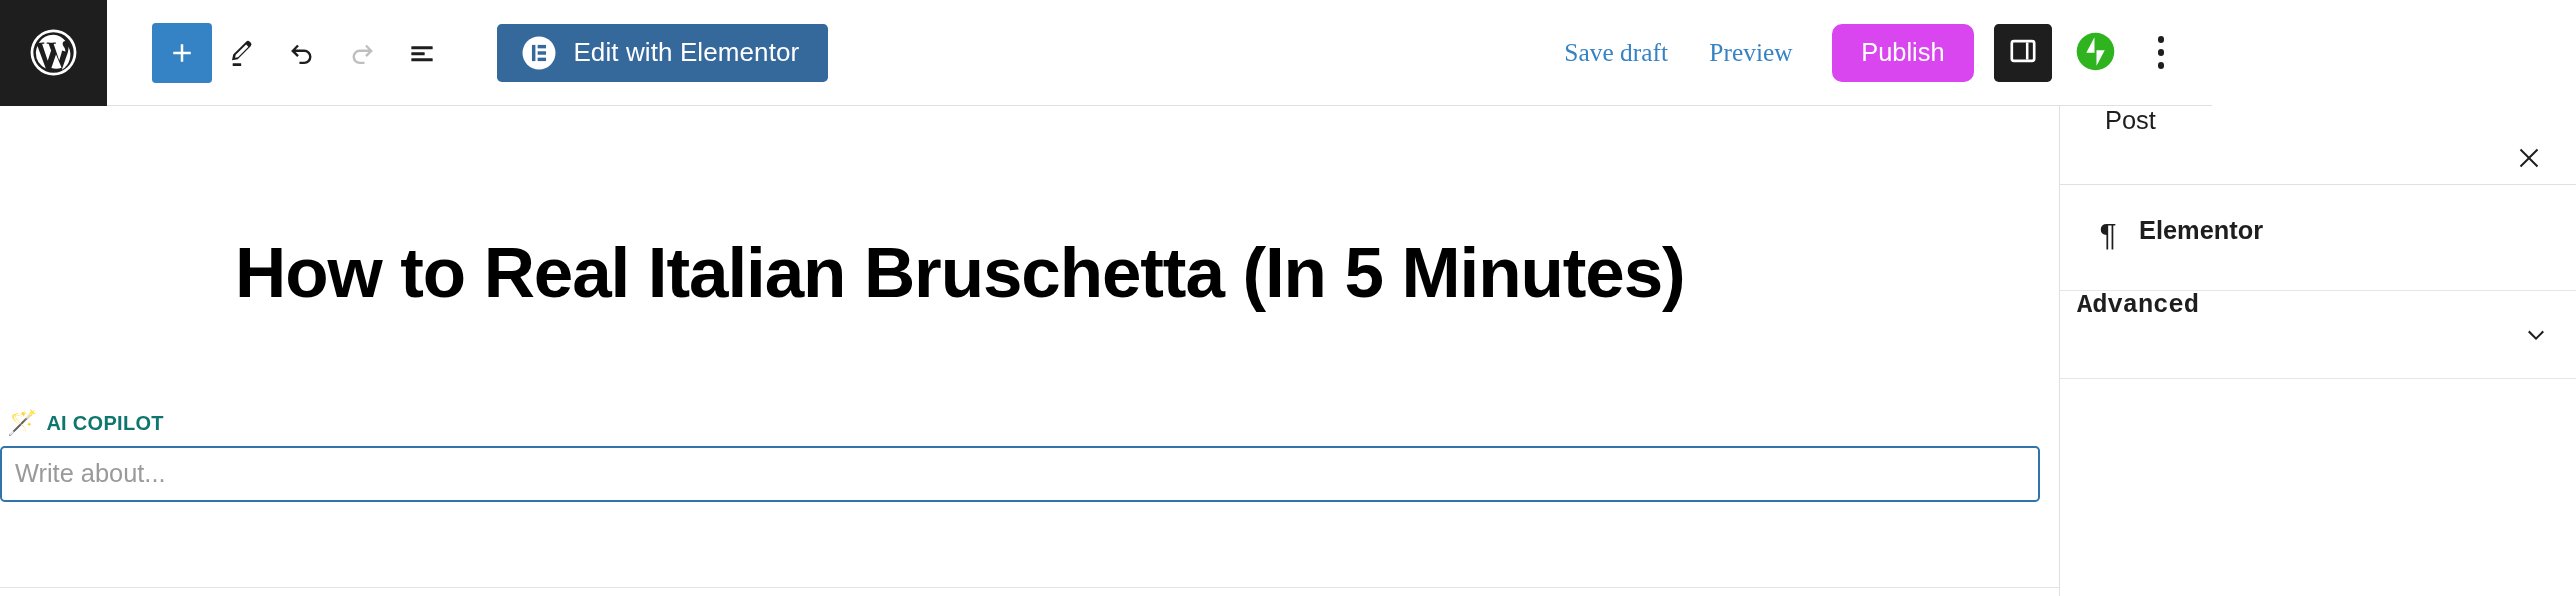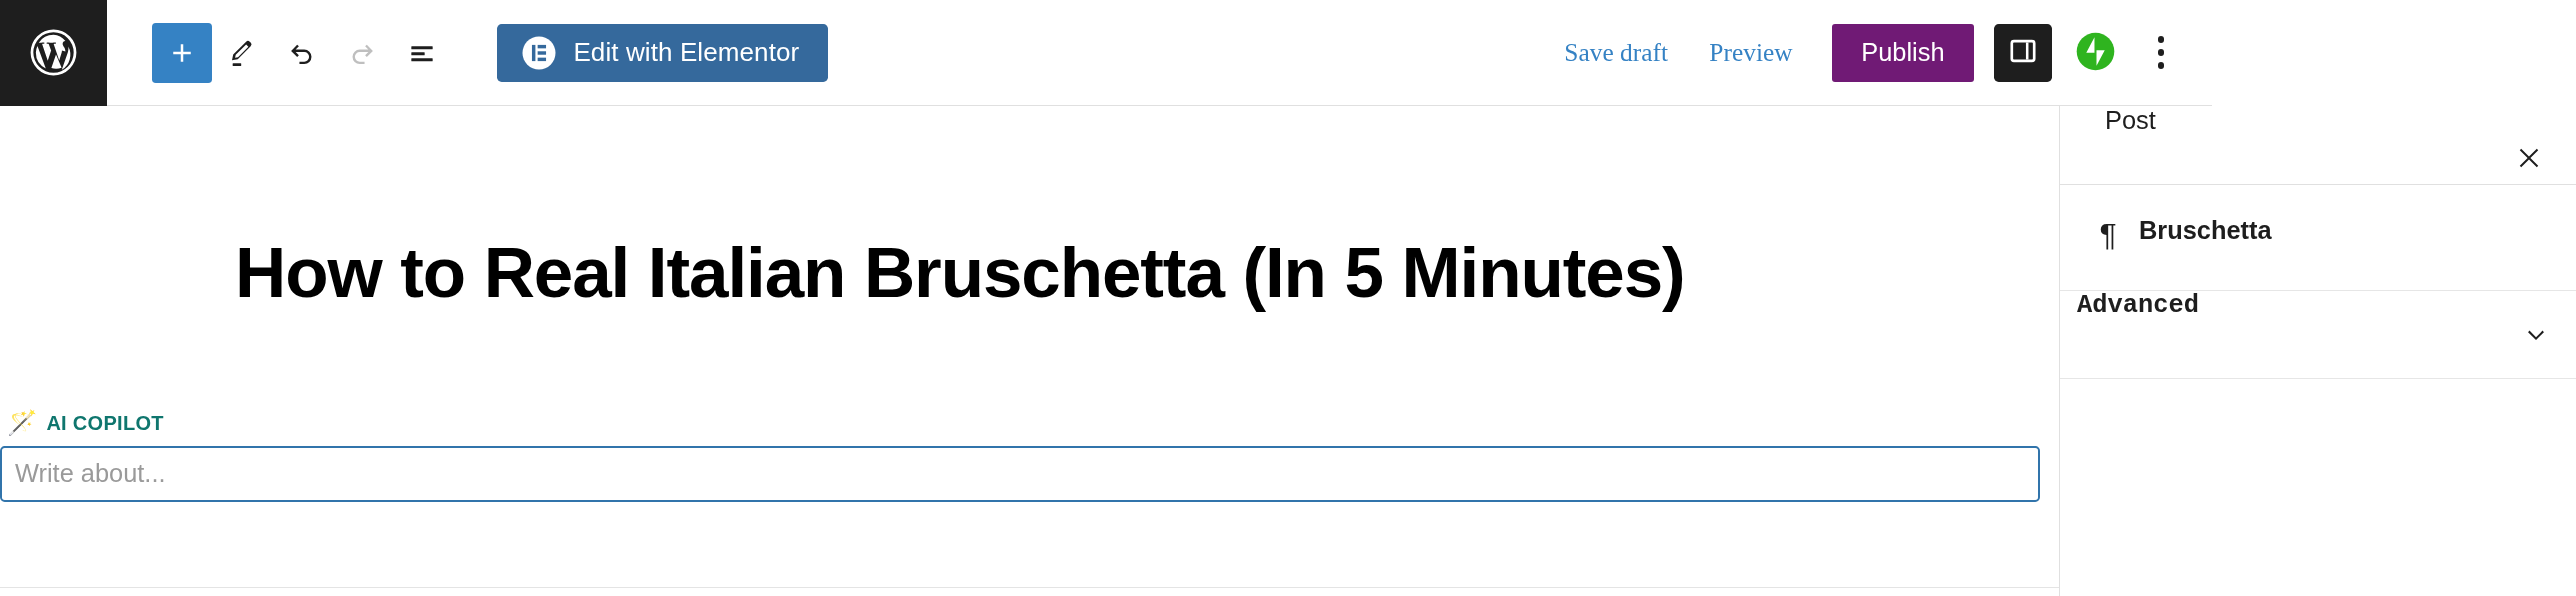--- a/index.html
+++ b/index.html
@@ -81,24 +81,24 @@
   .link-btn {
     background: transparent; border: none;
     color: #3582c4;
     font-size: 25.4px;
     font-family: Liberation Serif, serif;
     padding: 11.3px 20.7px;
     cursor: pointer;
     white-space: nowrap;
   }
   .publish-btn {
-    background: #701a75;
+    background: #d946ef;
     color: #ffffff;
     border: none;
-    border-radius: 3px;
+    border-radius: 10px;
     font-size: 25.4px;
     height: 58px;
     padding: 0 29px;
     margin-left: 19px;
     cursor: pointer;
     white-space: nowrap;
     font-family: "Liberation Sans", sans-serif;
   }
   .sidebar-toggle-btn {
     width: 58px; height: 58px;
@@ -400,21 +400,21 @@
           </svg>
         </span>
       </button>
     </div>
 
     <div class="sb-block-card">
       <div class="sb-block-icon">
         <span class="pilcrow">¶</span>
       </div>
       <div class="sb-block-text">
-        <div class="sb-block-title">Bruschetta</div>
+        <div class="sb-block-title">Elementor</div>
       </div>
     </div>
 
     <button class="sb-panel-row">
       <span class="sb-panel-title">Advanced</span>
       <span class="sb-panel-chev">
         <svg width="28" height="28" viewBox="0 0 24 24" aria-hidden="true">
           <path d="M6.4 9.1 12 14.7l5.6-5.6 1.2 1.3-6.8 6.8-6.8-6.8z" fill="#1e1e1e"></path>
         </svg>
       </span>

